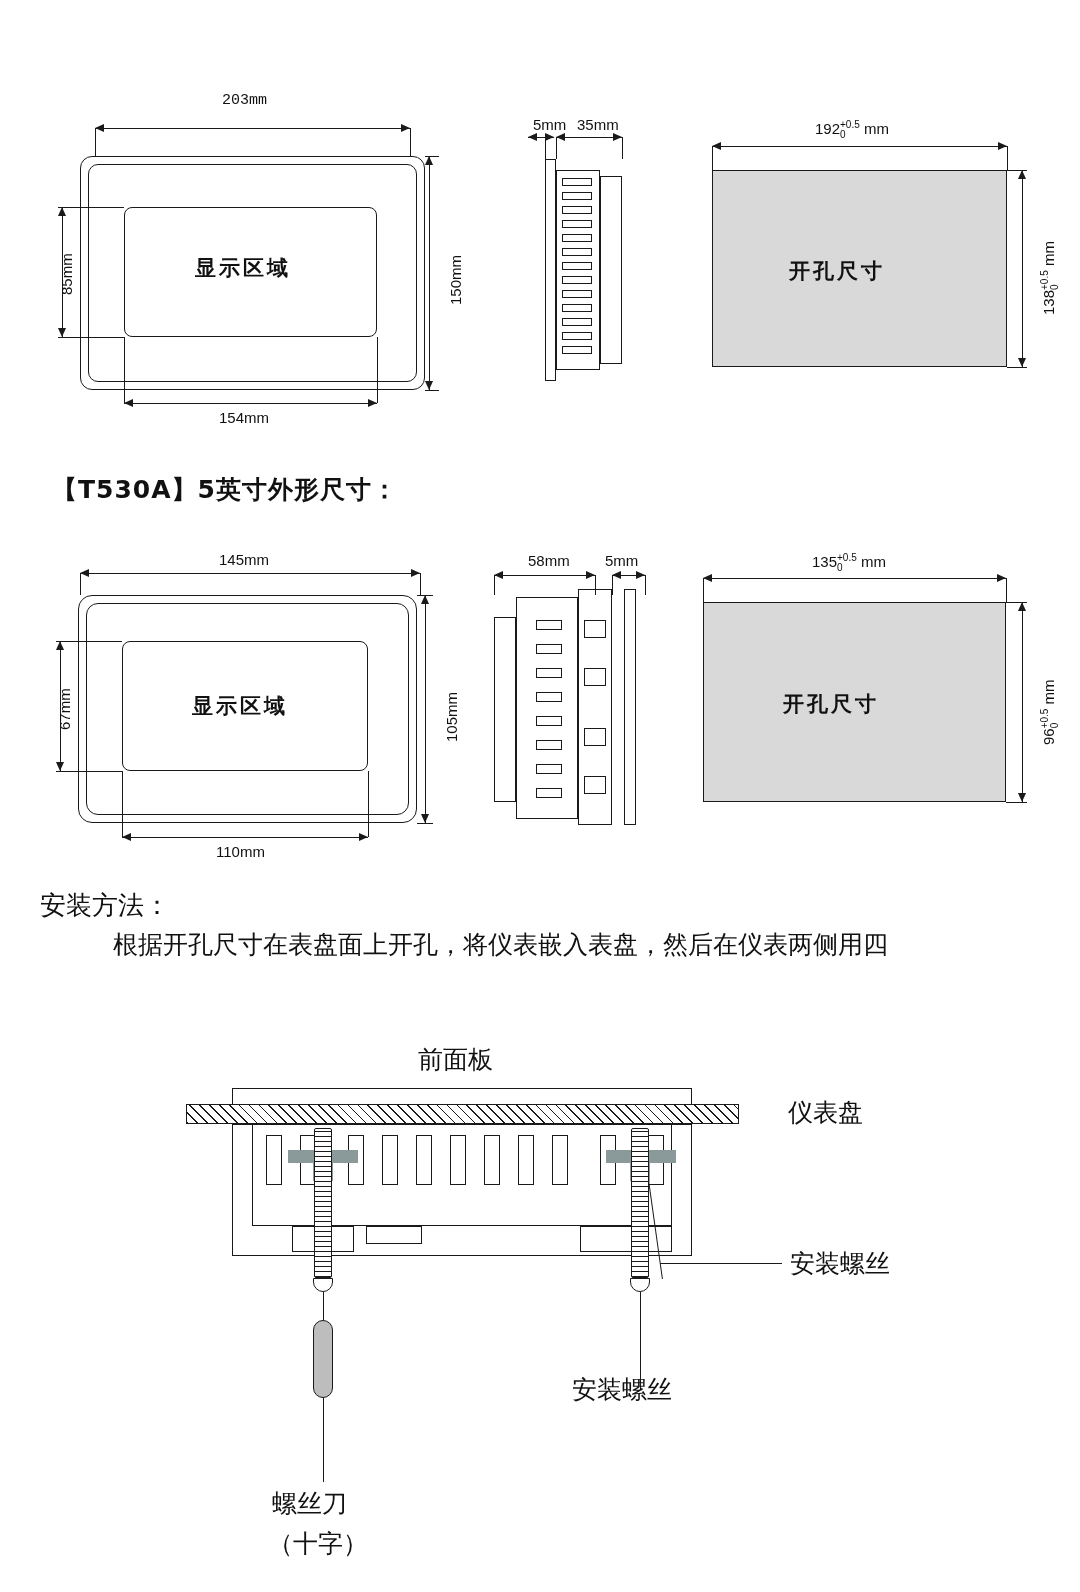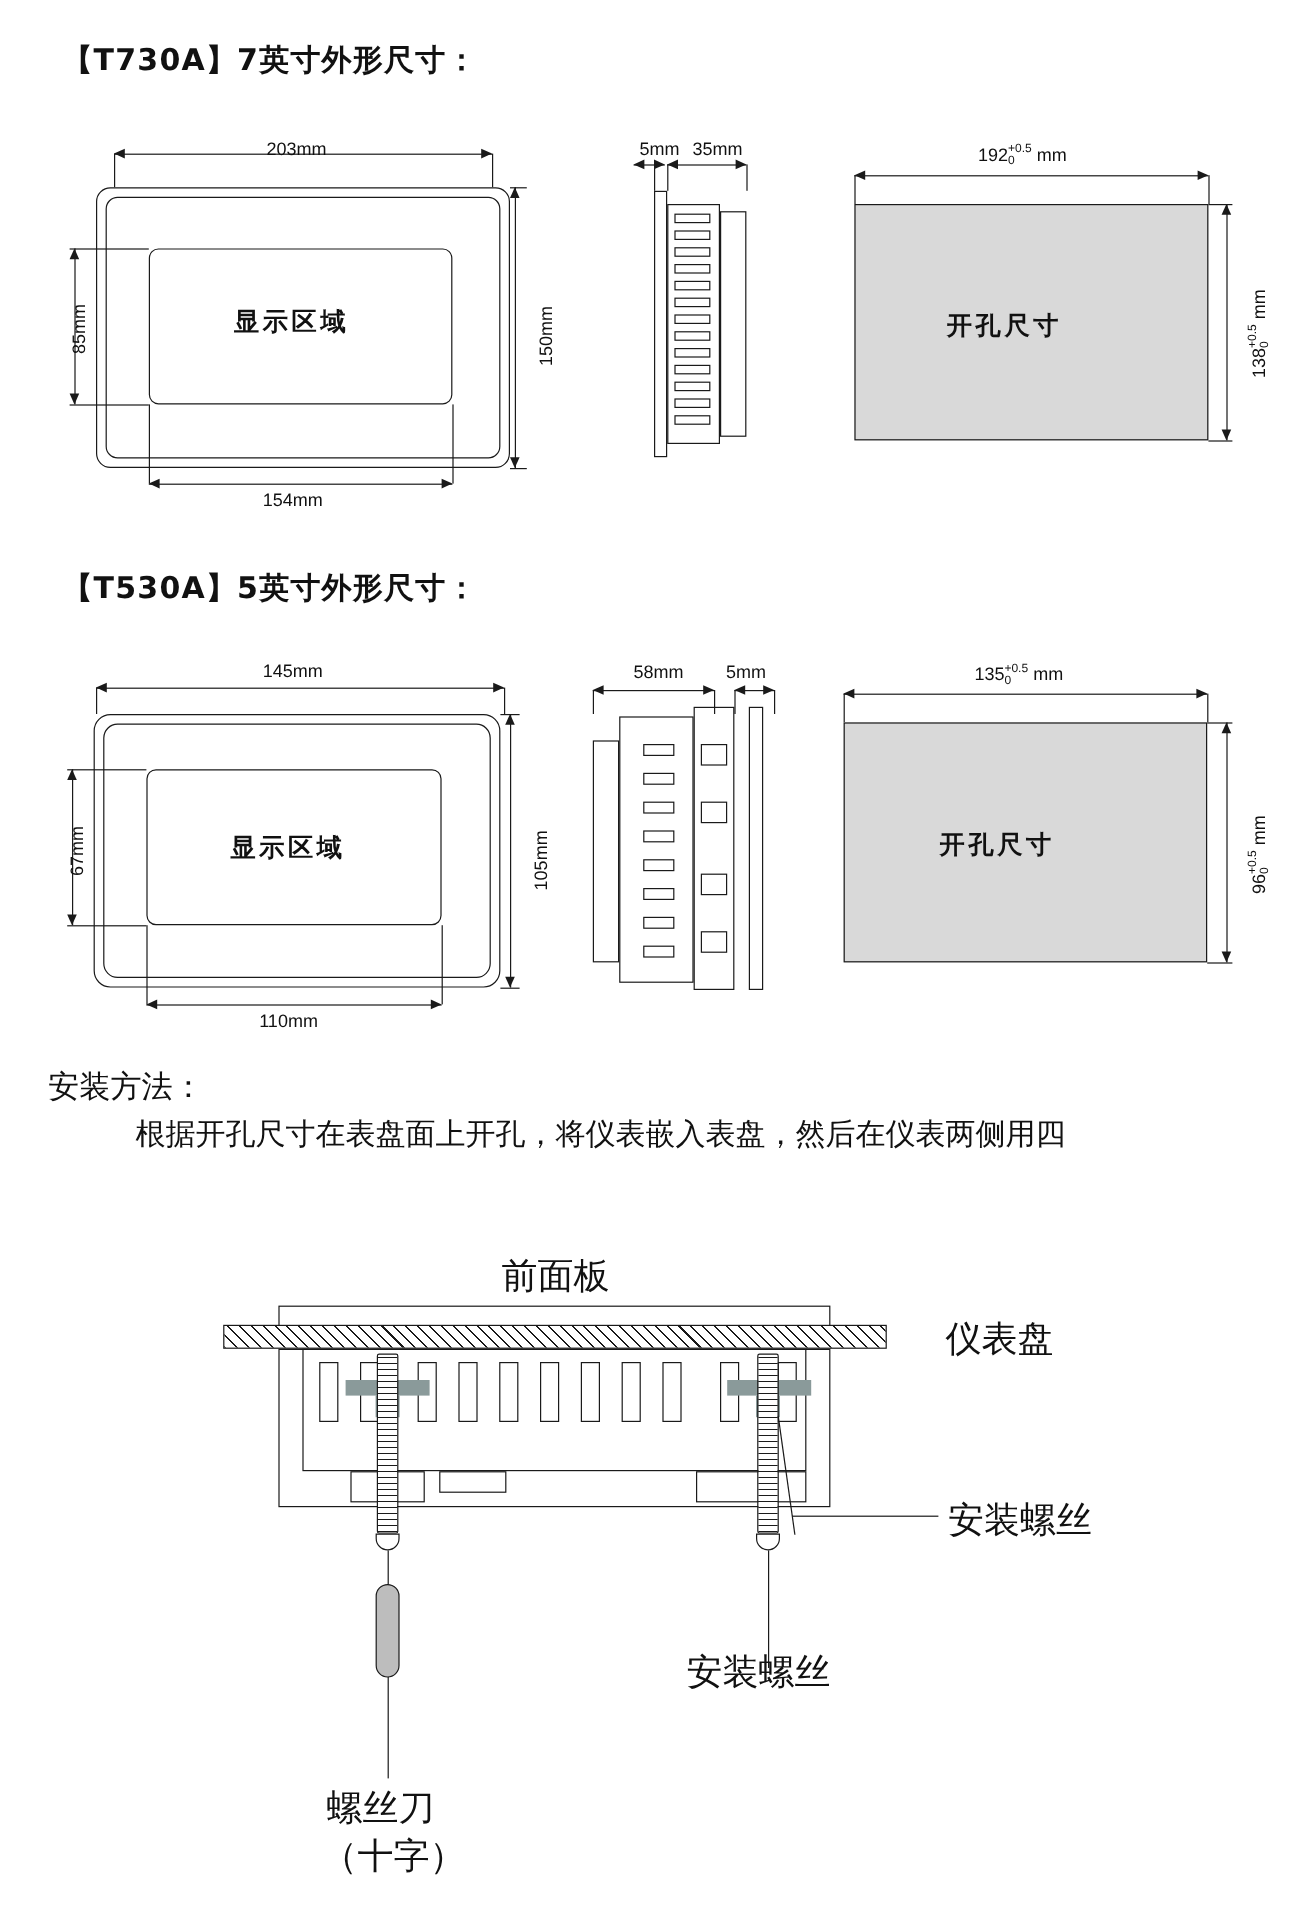--- a/index.html
+++ b/index.html
@@ -58,35 +58,34 @@
     background:repeating-linear-gradient(45deg,#1a1a1a 0px,#1a1a1a 1.2px,#ffffff 1.2px,#ffffff 7px);
     border:1.5px solid #1a1a1a;box-sizing:border-box;
   }
   .screw{
     position:absolute;
     background:repeating-linear-gradient(0deg,#1a1a1a 0px,#1a1a1a 1.2px,#ffffff 1.2px,#ffffff 5px);
     border:1.5px solid #1a1a1a;box-sizing:border-box;border-radius:2px;
   }
   .bracket{position:absolute;background:#8a9a9a;}
   .slot{position:absolute;border:1.5px solid #1a1a1a;box-sizing:border-box;background:#fff;}
-  .clabel{position:absolute;font-size:30px;font-family:"DejaVu Serif","Liberation Serif",serif;white-space:nowrap;}
+  .clabel{position:absolute;font-size:25px;font-family:"DejaVu Serif","Liberation Serif",serif;white-space:nowrap;}
 </style>
 </head>
 <body>
 
 <div class="page">
 
-  <div class="sec-title" id="title-t730">【T730A】7英寸外形尺寸：</div>
 
   <div class="ln hln" style="left:95px;top:128px;width:315px;"></div>
   <div class="ar ar-l" style="left:95px;top:124px;"></div>
   <div class="ar ar-r" style="left:401px;top:124px;"></div>
   <div class="ln vln" style="left:95px;top:128px;height:28px;"></div>
   <div class="ln vln" style="left:410px;top:128px;height:28px;"></div>
-  <div class="lbl" style="left:222px;top:116px;">203mm</div>
+  <div class="lbl" style="left:222px;top:92px;font-family:Liberation Mono, monospace;">203mm</div>
 
   <div class="box box-r" style="left:80px;top:156px;width:345px;height:234px;border-radius:12px;"></div>
   <div class="box box-r" style="left:88px;top:164px;width:329px;height:218px;border-radius:10px;"></div>
 
   <div class="box box-r" style="left:124px;top:207px;width:253px;height:130px;border-radius:8px;"></div>
   <div class="cnlabel" style="left:195px;top:254px;">显示区域</div>
 
   <div class="ln vln" style="left:429px;top:156px;height:234px;"></div>
   <div class="ar ar-u" style="left:425px;top:156px;"></div>
   <div class="ar ar-d" style="left:425px;top:381px;"></div>

